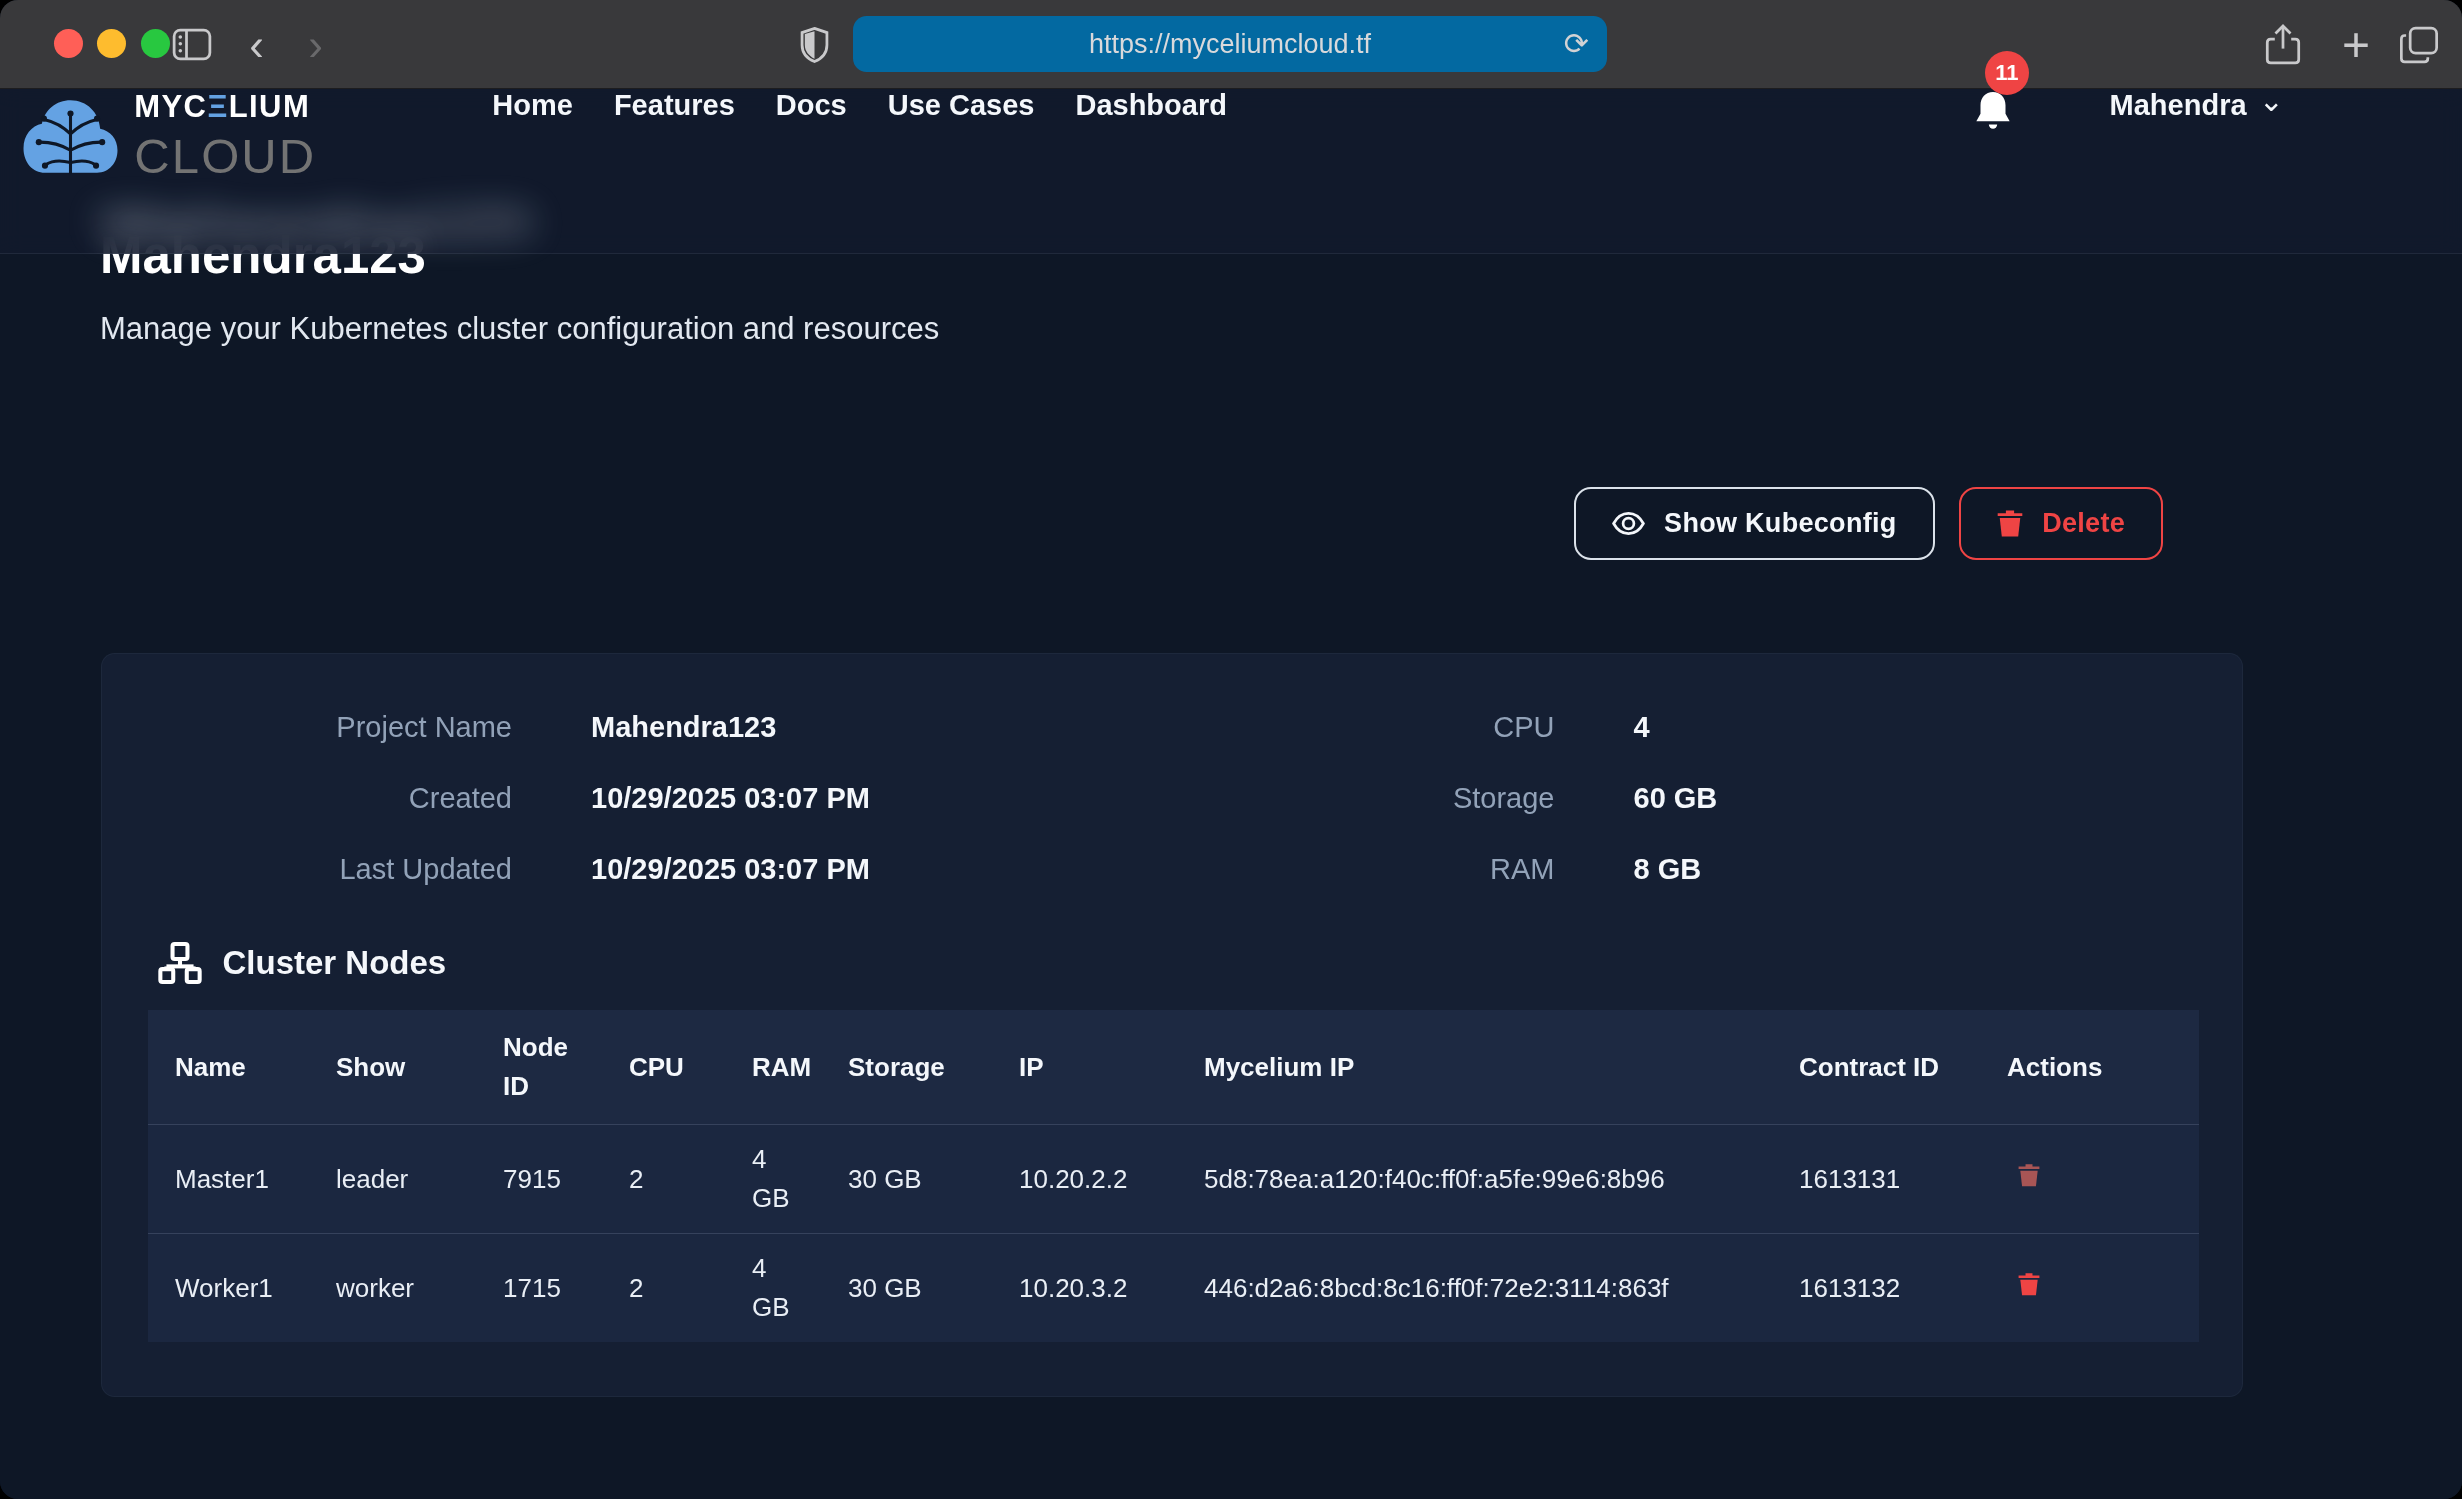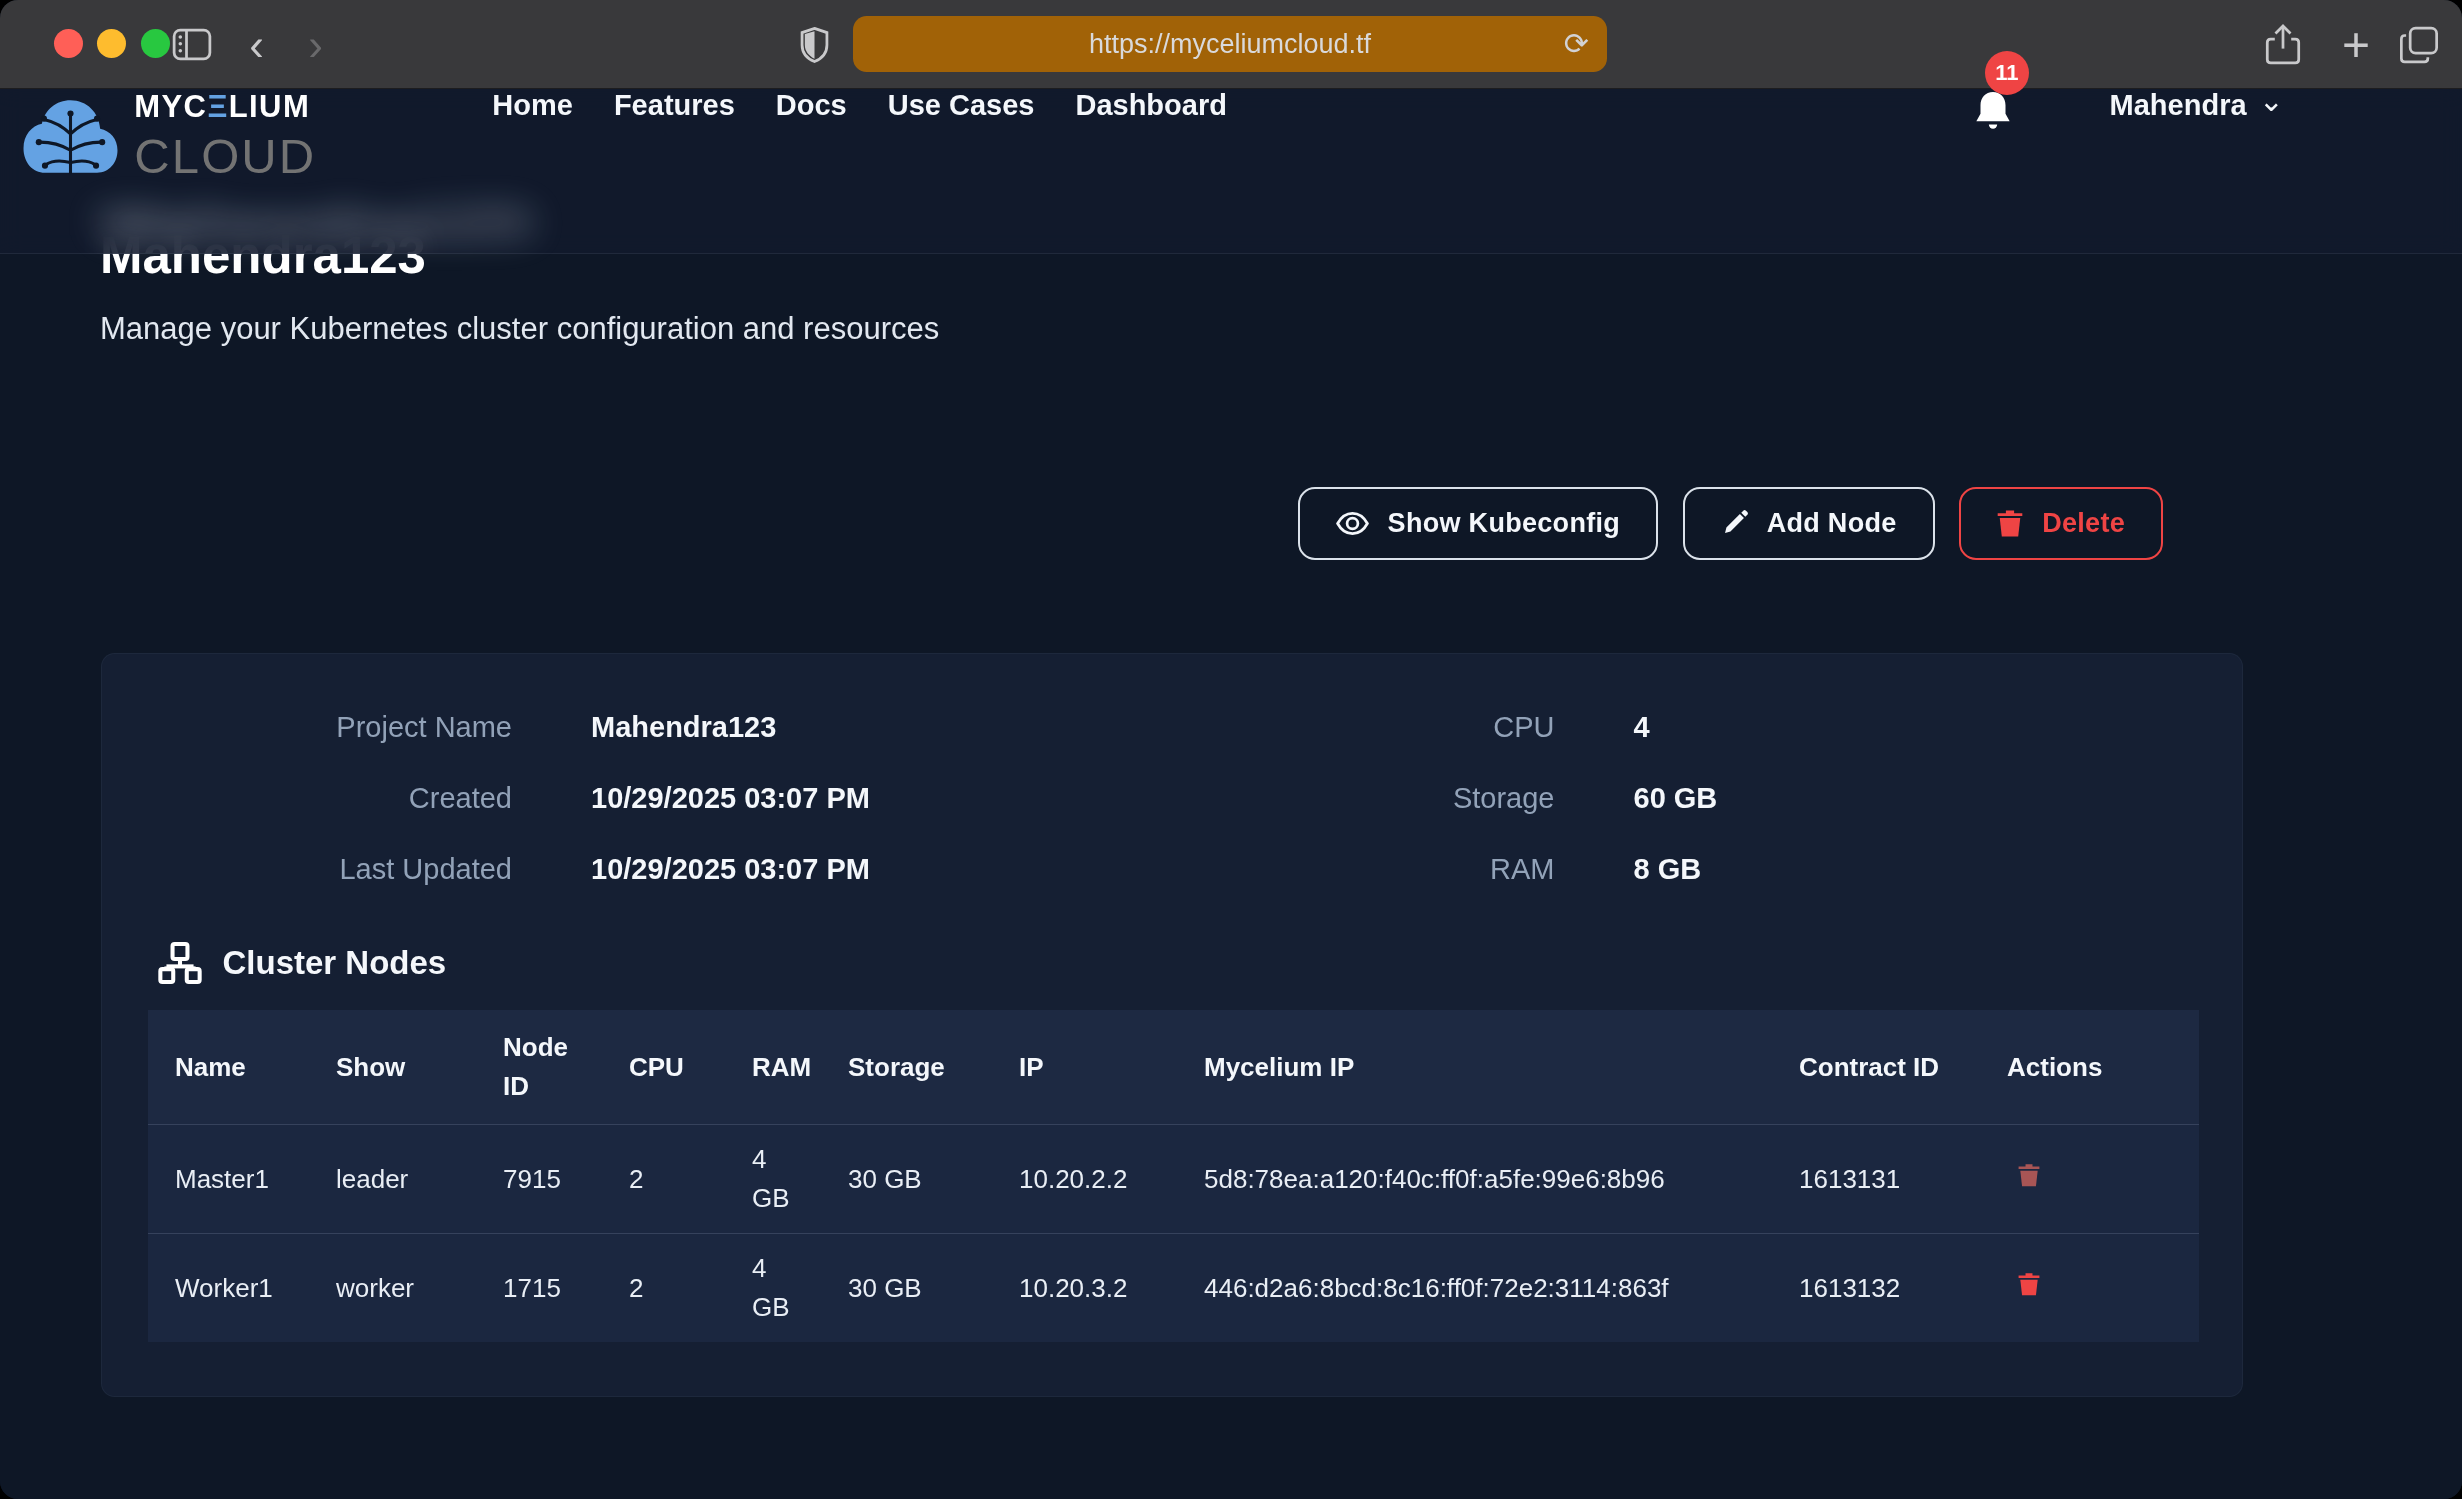--- a/index.html
+++ b/index.html
@@ -10,21 +10,21 @@
   
   .chrome { position:relative; height:89px; background:#39393b; border-bottom:0.7px solid #1d1d1f; }
   .traffic { position:absolute; top:29px; left:54px; display:flex; gap:14.4px; }
   .light { width:29px; height:29px; border-radius:50%; }
   .light.red { background:#ff5f57; }
   .light.yellow { background:#febc2e; }
   .light.green { background:#28c840; }
   .chrome-btn { position:absolute; top:0; height:89px; display:flex; align-items:center; justify-content:center; color:#c9c9cb; }
   .chev { font-size:44px; line-height:1; font-weight:400; }
   .chev.disabled { color:#69696b; }
-  .urlbar { position:absolute; left:853px; top:16.4px; width:754px; height:56px; background:#a16207; border-radius:13.7px; display:flex; align-items:center; justify-content:center;text-align:right; }
+  .urlbar { position:absolute; left:853px; top:16.4px; width:754px; height:56px; background:#0369a1; border-radius:13.7px; display:flex; align-items:center; justify-content:center;text-align:right; }
   .urlbar .url-text { color:#d9d9db; font-size:27px; }
   .urlbar .reload { position:absolute; right:18px; top:9.6px; font-size:30px; color:#d2d2d4; }
 
   
   .viewport { position:relative; width:100%; height:1411px; background:#0e1726; }
 
   
   .navbar { position:absolute; top:0; left:0; right:0; height:165px; z-index:20;
             background:rgba(17,26,44,0.86); backdrop-filter: blur(11px); -webkit-backdrop-filter: blur(11px);
             border-bottom:0.7px solid rgba(148,163,184,0.12);
@@ -193,26 +193,20 @@
 
     <p class="subtitle">Manage your Kubernetes cluster configuration and resources</p>
 
     <div class="actions-row">
       <button class="btn">
         <svg width="33" height="23" viewBox="0 0 48 34">
           <path d="M2 17 C8 6 15 2 24 2 C33 2 40 6 46 17 C40 28 33 32 24 32 C15 32 8 28 2 17 Z" fill="none" stroke="#f4f7fb" stroke-width="4"></path>
           <circle cx="24" cy="17" r="8" fill="none" stroke="#f4f7fb" stroke-width="4"></circle>
         </svg>
         <span>Show Kubeconfig</span>
-      </button>
-      <button class="btn">
-        <svg width="27" height="27" viewBox="0 0 40 40">
-          <path d="M6 34 L8 26 L28 6 L34 12 L14 32 Z M30 4 L36 10 L39 7 A3 3 0 0 0 39 3 L37 1 A3 3 0 0 0 33 1 Z" fill="#f4f7fb"></path>
-        </svg>
-        <span>Add Node</span>
       </button>
       <button class="btn danger">
         <svg width="26" height="29" viewBox="0 0 38 42">
           <path d="M13 2 H25 V6 H37 V10 H1 V6 H13 Z" fill="#ef4444"></path>
           <path d="M4 13 H34 L31 40 H7 Z" fill="#ef4444"></path>
         </svg>
         <span>Delete</span>
       </button>
     </div>
 

